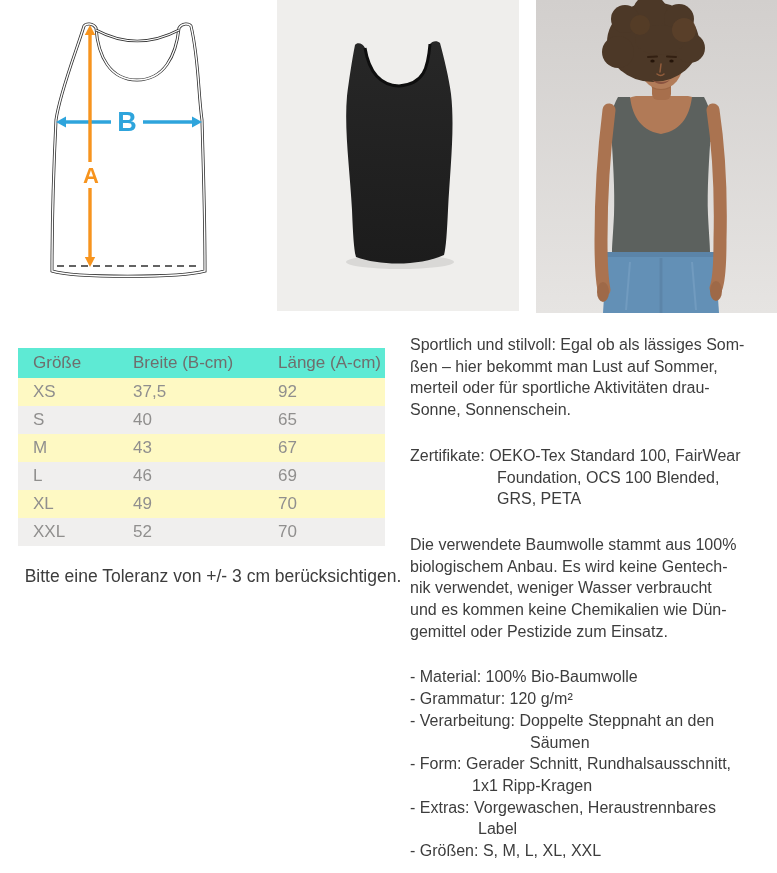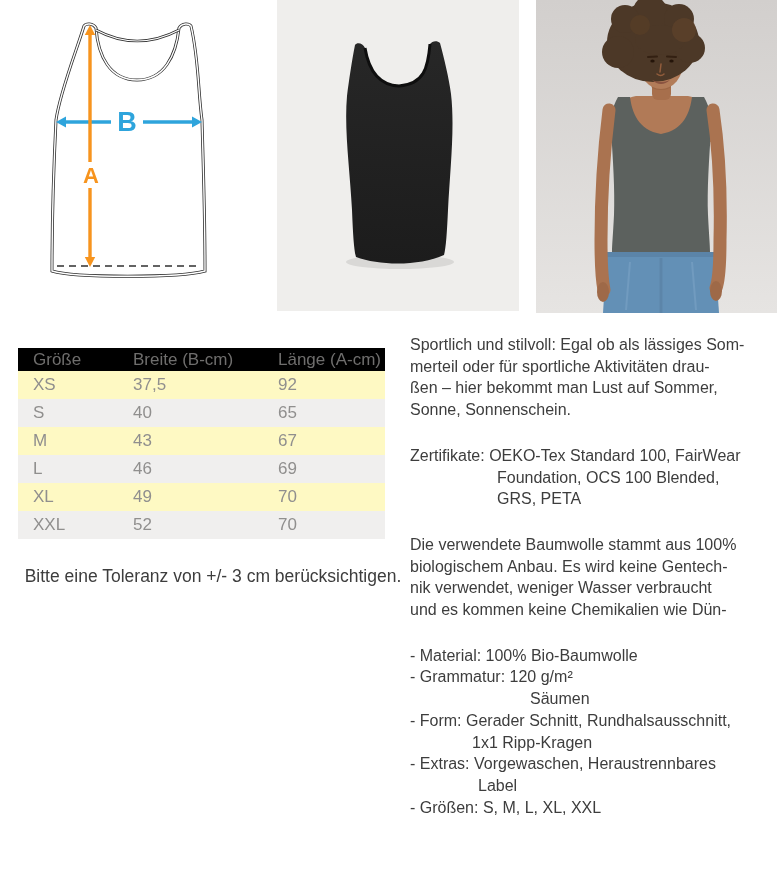--- a/index.html
+++ b/index.html
@@ -13,21 +13,21 @@
   .diagram-svg  { left:40px;  top:14px; }
   .flat-photo   { left:277px; top:0; }
   .model-photo  { left:536px; top:0; }
 
   
   .size-table { left:18px; top:348px; width:367px; font-size:17px; }
   .t-row {
     display:grid; grid-template-columns:100px 145px 1fr;
     align-items:center; padding-left:15px; height:28px;
   }
-  .t-head { height:23px; color:#6f6e6d; background:#000000; }
+  .t-head { height:30px; color:#6f6e6d; background:#5eead4; }
   .t-row.dark  { background:#fef9c3; color:#908f8e; }
   .t-row.light { background:#f0efee; color:#908f8e; }
 
   .tolerance {
     left:12px; top:566px; width:402px; text-align:center;
     font-size:17.5px; color:#3d3d3d;
   }
 
   
   .desc { left:410px; top:334px; width:367px; font-size:16px;
@@ -195,38 +195,40 @@
       <span>52</span>
       <span>70</span>
     </div>
   </div>
 
   <div class="abs tolerance">Bitte eine Toleranz von +/- 3 cm berücksichtigen.</div>
 
   <div class="abs desc">
     <p>
       <span class="ln">Sportlich und stilvoll: Egal ob als lässiges Som-</span>
+      <span class="ln">ßen – hier bekommt man Lust auf Sommer,</span>
       <span class="ln">merteil oder für sportliche Aktivitäten drau-</span>
-      <span class="ln">ßen – hier bekommt man Lust auf Sommer,</span>
       <span class="ln">Sonne, Sonnenschein.</span>
     </p>
     <p>
       <span class="ln">Zertifikate: OEKO-Tex Standard 100, FairWear</span>
       <span class="ln ind87">Foundation, OCS 100 Blended,</span>
       <span class="ln ind87">GRS, PETA</span>
     </p>
     <p>
       <span class="ln">Die verwendete Baumwolle stammt aus 100%</span>
       <span class="ln">biologischem Anbau. Es wird keine Gentech-</span>
       <span class="ln">nik verwendet, weniger Wasser verbraucht</span>
       <span class="ln">und es kommen keine Chemikalien wie Dün-</span>
+      <span class="ln">gemittel oder Pestizide zum Einsatz.</span>
     </p>
     <p>
       <span class="ln">- Material: 100% Bio-Baumwolle</span>
       <span class="ln">- Grammatur: 120 g/m²</span>
+      <span class="ln">- Verarbeitung: Doppelte Steppnaht an den</span>
       <span class="ln ind120">Säumen</span>
       <span class="ln">- Form: Gerader Schnitt, Rundhalsausschnitt,</span>
       <span class="ln ind62">1x1 Ripp-Kragen</span>
       <span class="ln">- Extras: Vorgewaschen, Heraustrennbares</span>
       <span class="ln ind68">Label</span>
       <span class="ln">- Größen: S, M, L, XL, XXL</span>
     </p>
   </div>
 
 </div>

